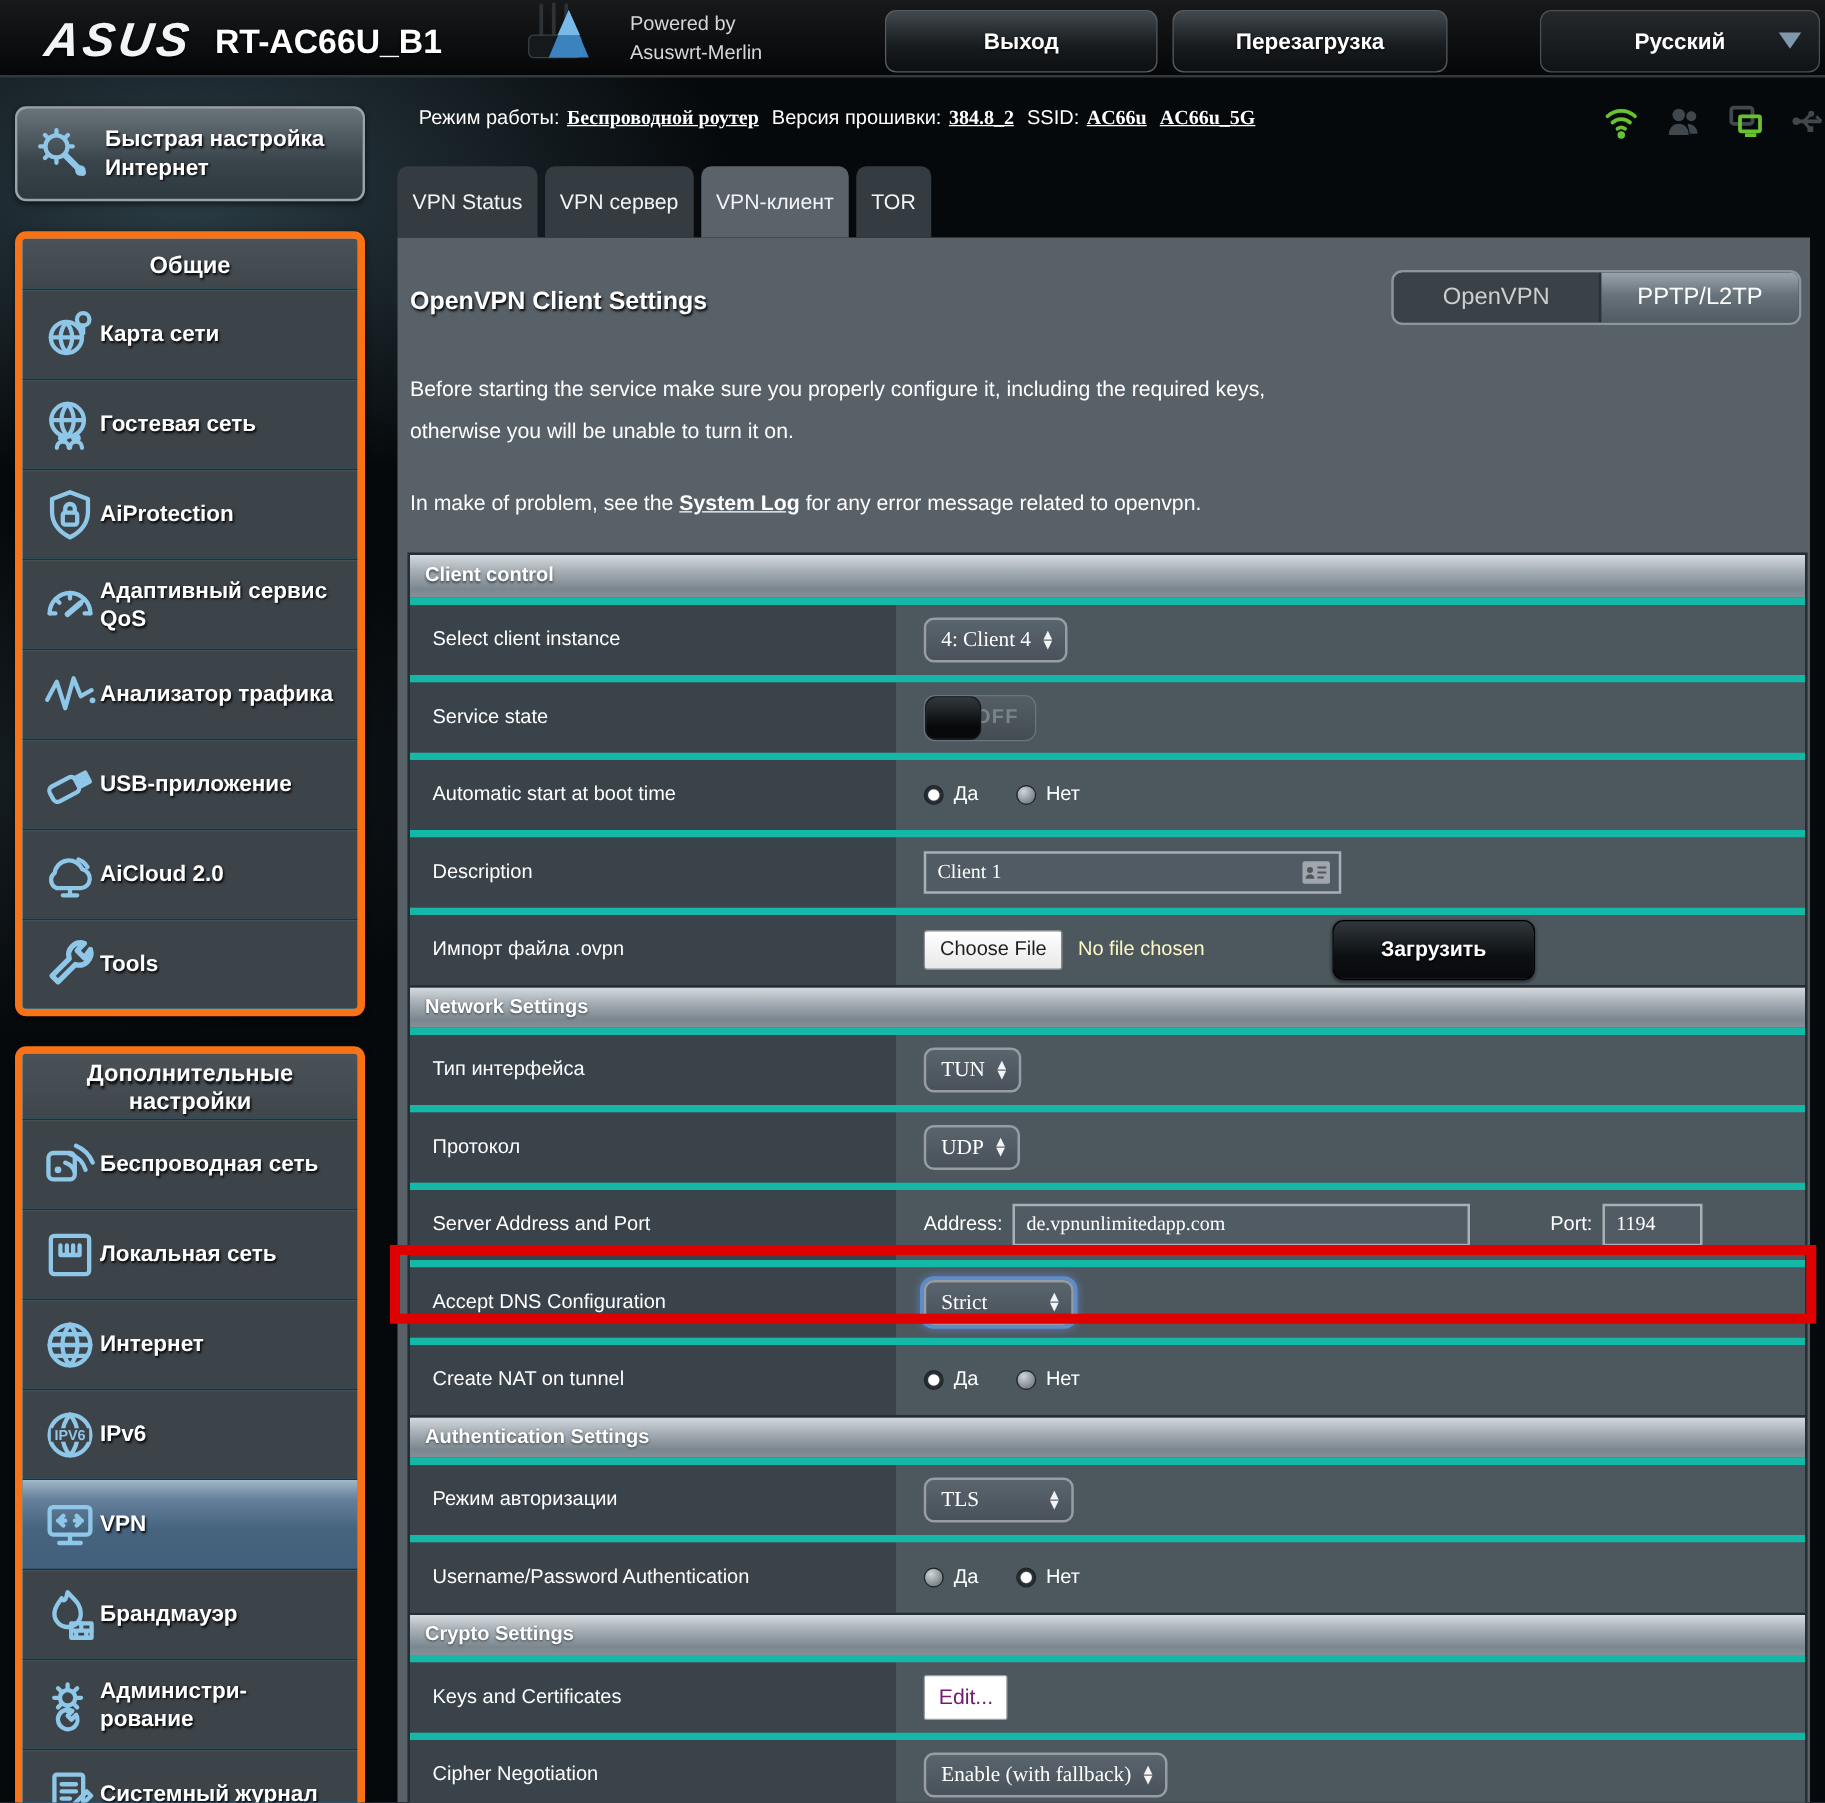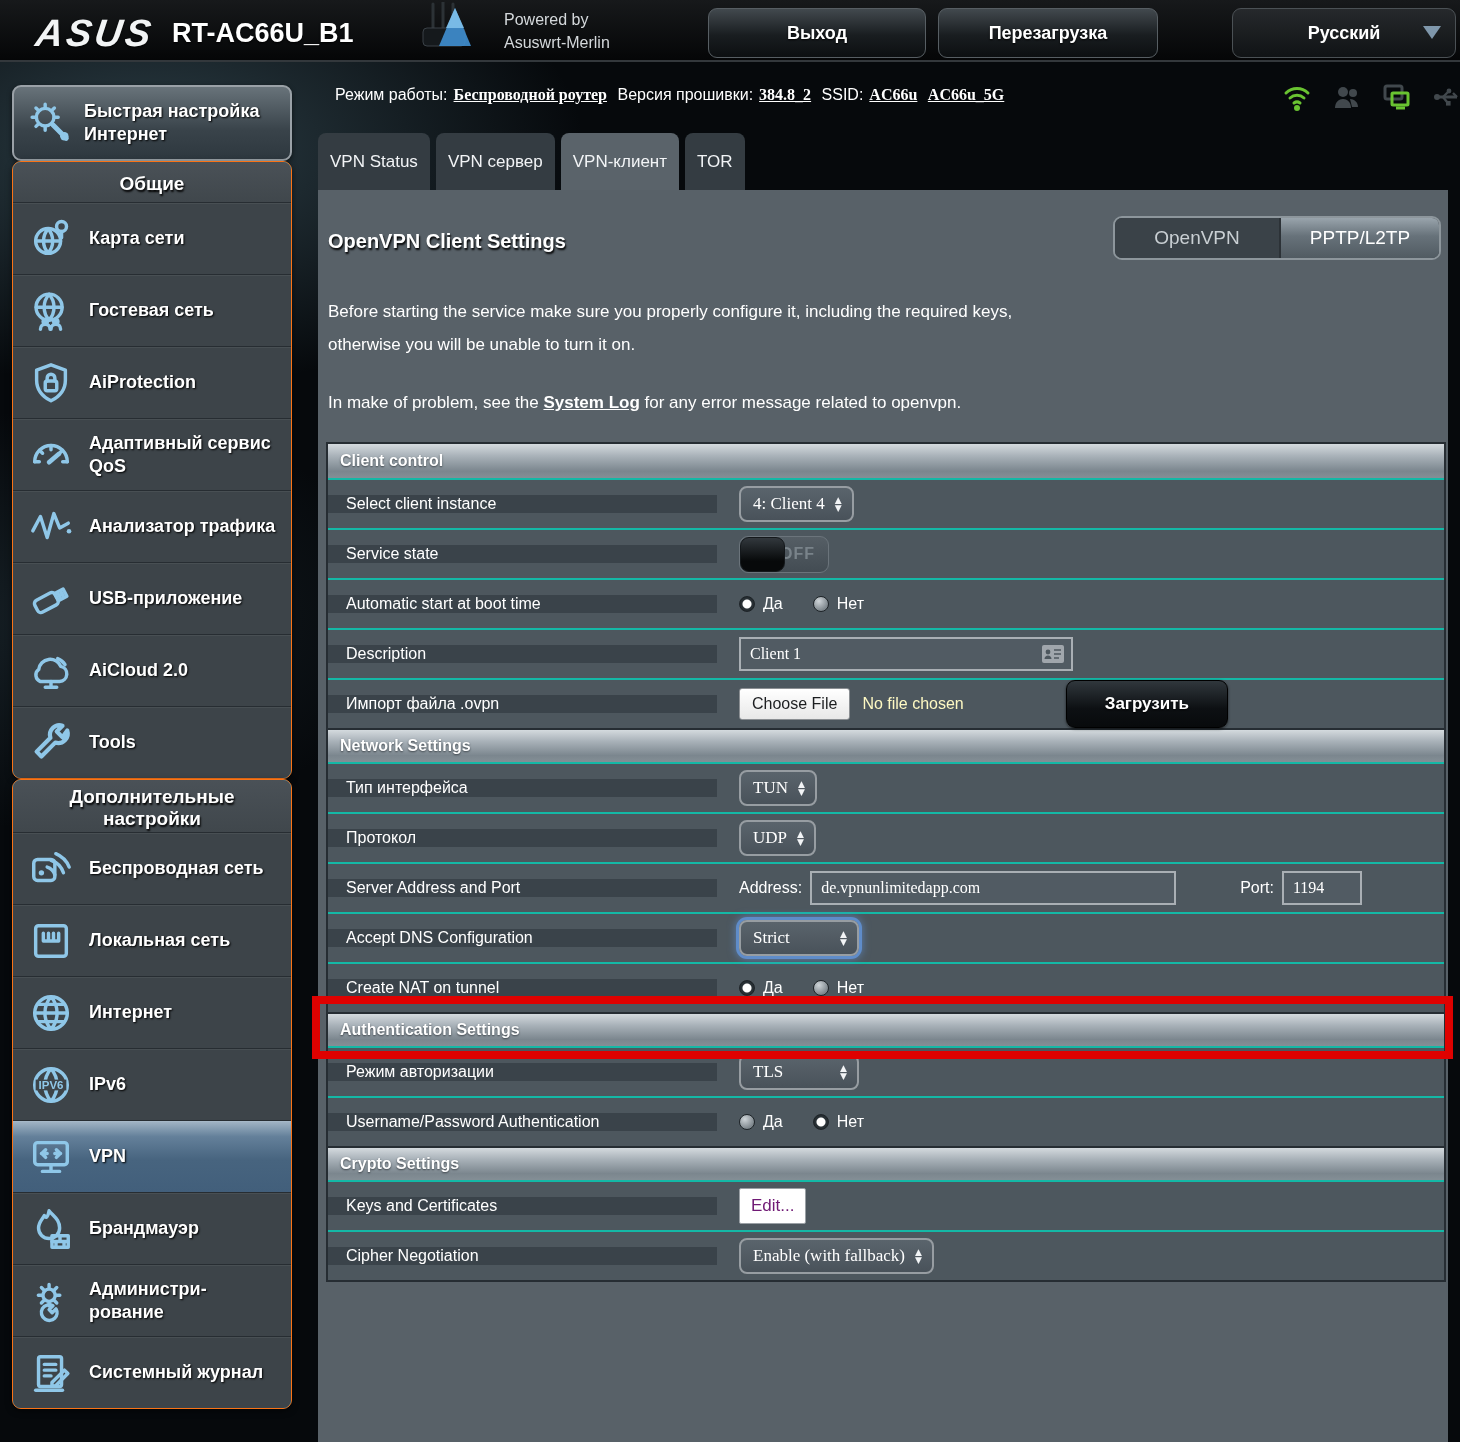--- a/index.html
+++ b/index.html
@@ -84,21 +84,21 @@
   .settings-table{
     position:absolute; left:8px; top:252px; width:1120px;
     border:2px solid #262d33; background:#4d575e;
   }
   .sechdr{
     height:34px; display:flex; align-items:center; padding-left:12px;
     background:linear-gradient(180deg,#d4dade 0%,#a9b2b9 35%,#7b868e 80%,#848f96 100%);
     font-size:16px; font-weight:bold; color:#fff; text-shadow:0 1px 2px #3a4147;
     border-top:2px solid #262d33;
   }
-  .row{ display:flex; height:50px; border-top:2px solid #14b8a6;align-items:center; }
+  .row{ display:flex; height:62px; border-top:6px solid #14b8a6; }
   .row:first-child{ border-top:none; }
   .row .lbl{
     width:389px; background:#3a434a; display:flex; align-items:center;
     padding:0 10px 0 18px; font-size:16px; flex-shrink:0;
   }
   .row .val{ flex:1; background:#4d575e; display:flex; align-items:center; padding-left:22px; font-size:16px; }
   
   .select{
     display:inline-flex; align-items:center; gap:10px;
     padding:6px 10px 6px 12px; border:2px solid #979da2; border-radius:8px;
@@ -157,30 +157,30 @@
   
   .sidebar{ position:absolute; left:12px; top:85px; width:280px; z-index:4; }
   .quick-btn{
     height:76px; border:2px solid #9aa1a7; border-radius:9px;
     background:linear-gradient(#68737a,#39434a 60%,#2e383f);
     display:flex; align-items:center; gap:12px; padding-left:12px; cursor:pointer;
     box-shadow:0 2px 5px rgba(0,0,0,.6);
   }
   .quick-btn .q-label{ font-size:18px; font-weight:bold; line-height:23px; text-shadow:1px 1px 2px #000; }
   .side-panel{
-    border:1px solid #f97316; border-radius:9px; overflow:hidden;
+    margin-top:24px; border:6px solid #f97316; border-radius:9px; overflow:hidden;
     background:#0ea5e9; box-shadow:0 2px 6px rgba(0,0,0,.55);
   }
   .side-title{
     min-height:40px; display:flex; align-items:center; justify-content:center; text-align:center;
     font-size:19px; font-weight:bold; padding:6px 20px 2px; text-shadow:1px 2px 2px #000;
     background:linear-gradient(#4a5157,#40474c);
   }
   .side-item{
-    min-height:72px; display:flex; align-items:center; gap:14px; padding:8px 8px 8px 14px;
+    min-height:72px; display:flex; align-items:center; padding:8px 8px 8px 14px;
     border-top:1px solid #272d32; box-shadow:inset 0 1px 0 rgba(255,255,255,.06);
     background:#3d4449; cursor:pointer;
   }
   .side-item .s-label{ font-size:18px; font-weight:bold; line-height:23px; text-shadow:1px 1px 2px #000; width:192px;}
   .side-item.active{
     background:linear-gradient(180deg,#a3b6c6 0%,#64809a 22%,#47647f 55%,#425f7b 100%);
   }
   .side-item .s-icon{ width:48px; height:48px; flex-shrink:0; display:flex; align-items:center; justify-content:center; }
   svg .st{ fill:none; stroke:#8fc7e8; stroke-width:1.8; stroke-linecap:round; stroke-linejoin:round; }
   svg .stf{ fill:#8fc7e8; stroke:none; }

